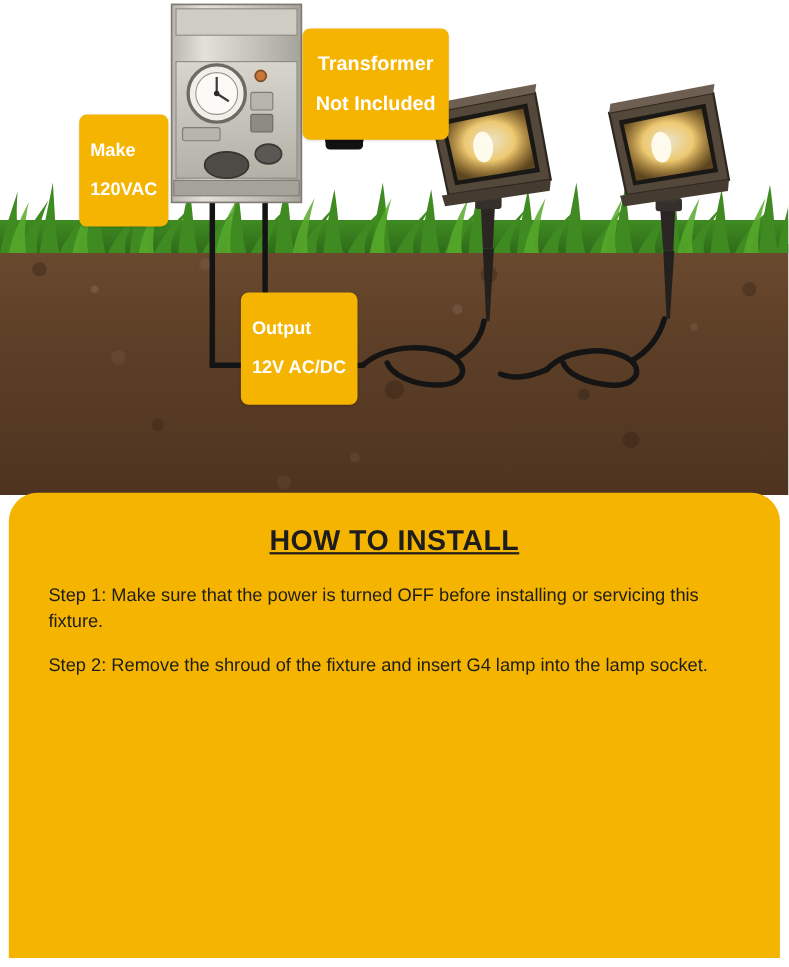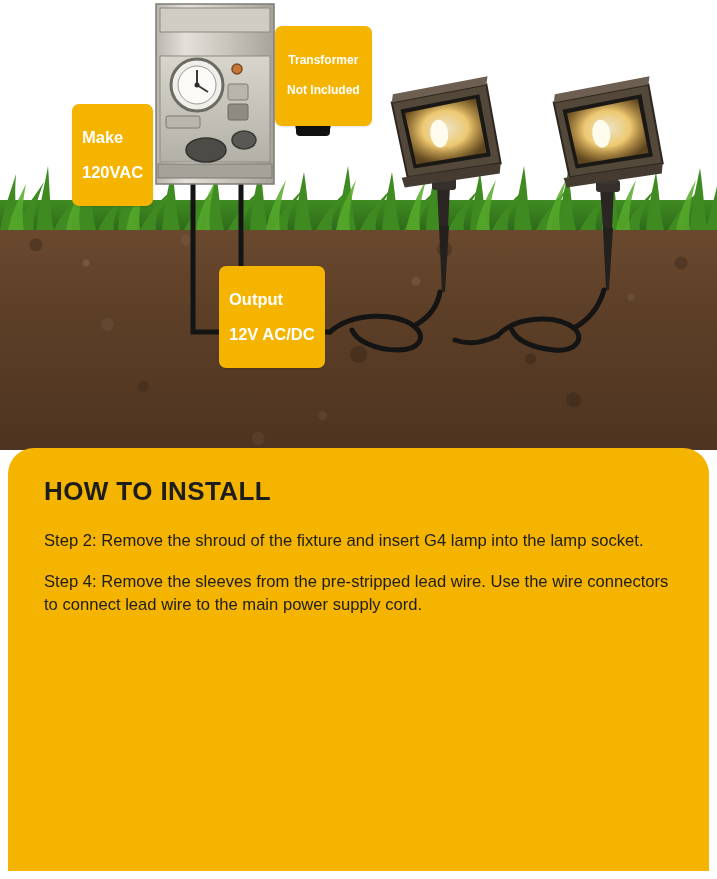--- a/index.html
+++ b/index.html
@@ -101,23 +101,23 @@
     border-radius: 7px;
     line-height: 1.12;
     padding: 6px 10px;
     text-align: left;
     box-shadow: 0 1px 2px rgba(0,0,0,.12);
     white-space: pre-line;
   }
   .tag-transformer {
     left: 275px;
     top: 26px;
-    font-size: 12px;
+    font-size: 18px;
     text-align: center;
-    padding: 15px 12px;
+    padding: 2px 12px;
   }
   .tag-input {
     left: 72px;
     top: 104px;
     font-size: 16.5px;
   }
   .tag-output {
     left: 219px;
     top: 266px;
     font-size: 16.5px;
@@ -133,22 +133,24 @@
     height: 423px;
     background: #f5b400;
     border-radius: 26px 26px 0 0;
     box-sizing: border-box;
     padding: 28px 36px 10px 36px;
   }
   .panel h1 {
     margin: 0 0 22px 0;
     font-size: 26px;
     font-weight: bold;
+    text-align: center;
     color: #1d1d1d;
     letter-spacing: .4px;
+    text-decoration: underline;
   }
   .panel p {
     margin: 0 0 17px 0;
     font-size: 16.6px;
     line-height: 1.42;
     color: #1d1d1d;
   }
 </style>
 </head>
 <body>
@@ -331,17 +333,17 @@
     </div>
 
     <div class="tag tag-output">
       <span>Output</span>
       <span class="l2">12V AC/DC</span>
     </div>
   </div>
 
   <div class="panel">
     <h1>HOW TO INSTALL</h1>
+    <p>Step 1: Make sure that the power is turned OFF before installing or servicing this fixture.</p>
     <p>Step 2: Remove the shroud of the fixture and insert G4 lamp into the lamp socket.</p>
-    <p>Step 4: Remove the sleeves from the pre-stripped lead wire. Use the wire connectors to connect lead wire to the main power supply cord.</p>
   </div>
 
 </div>
 
 </body></html>

